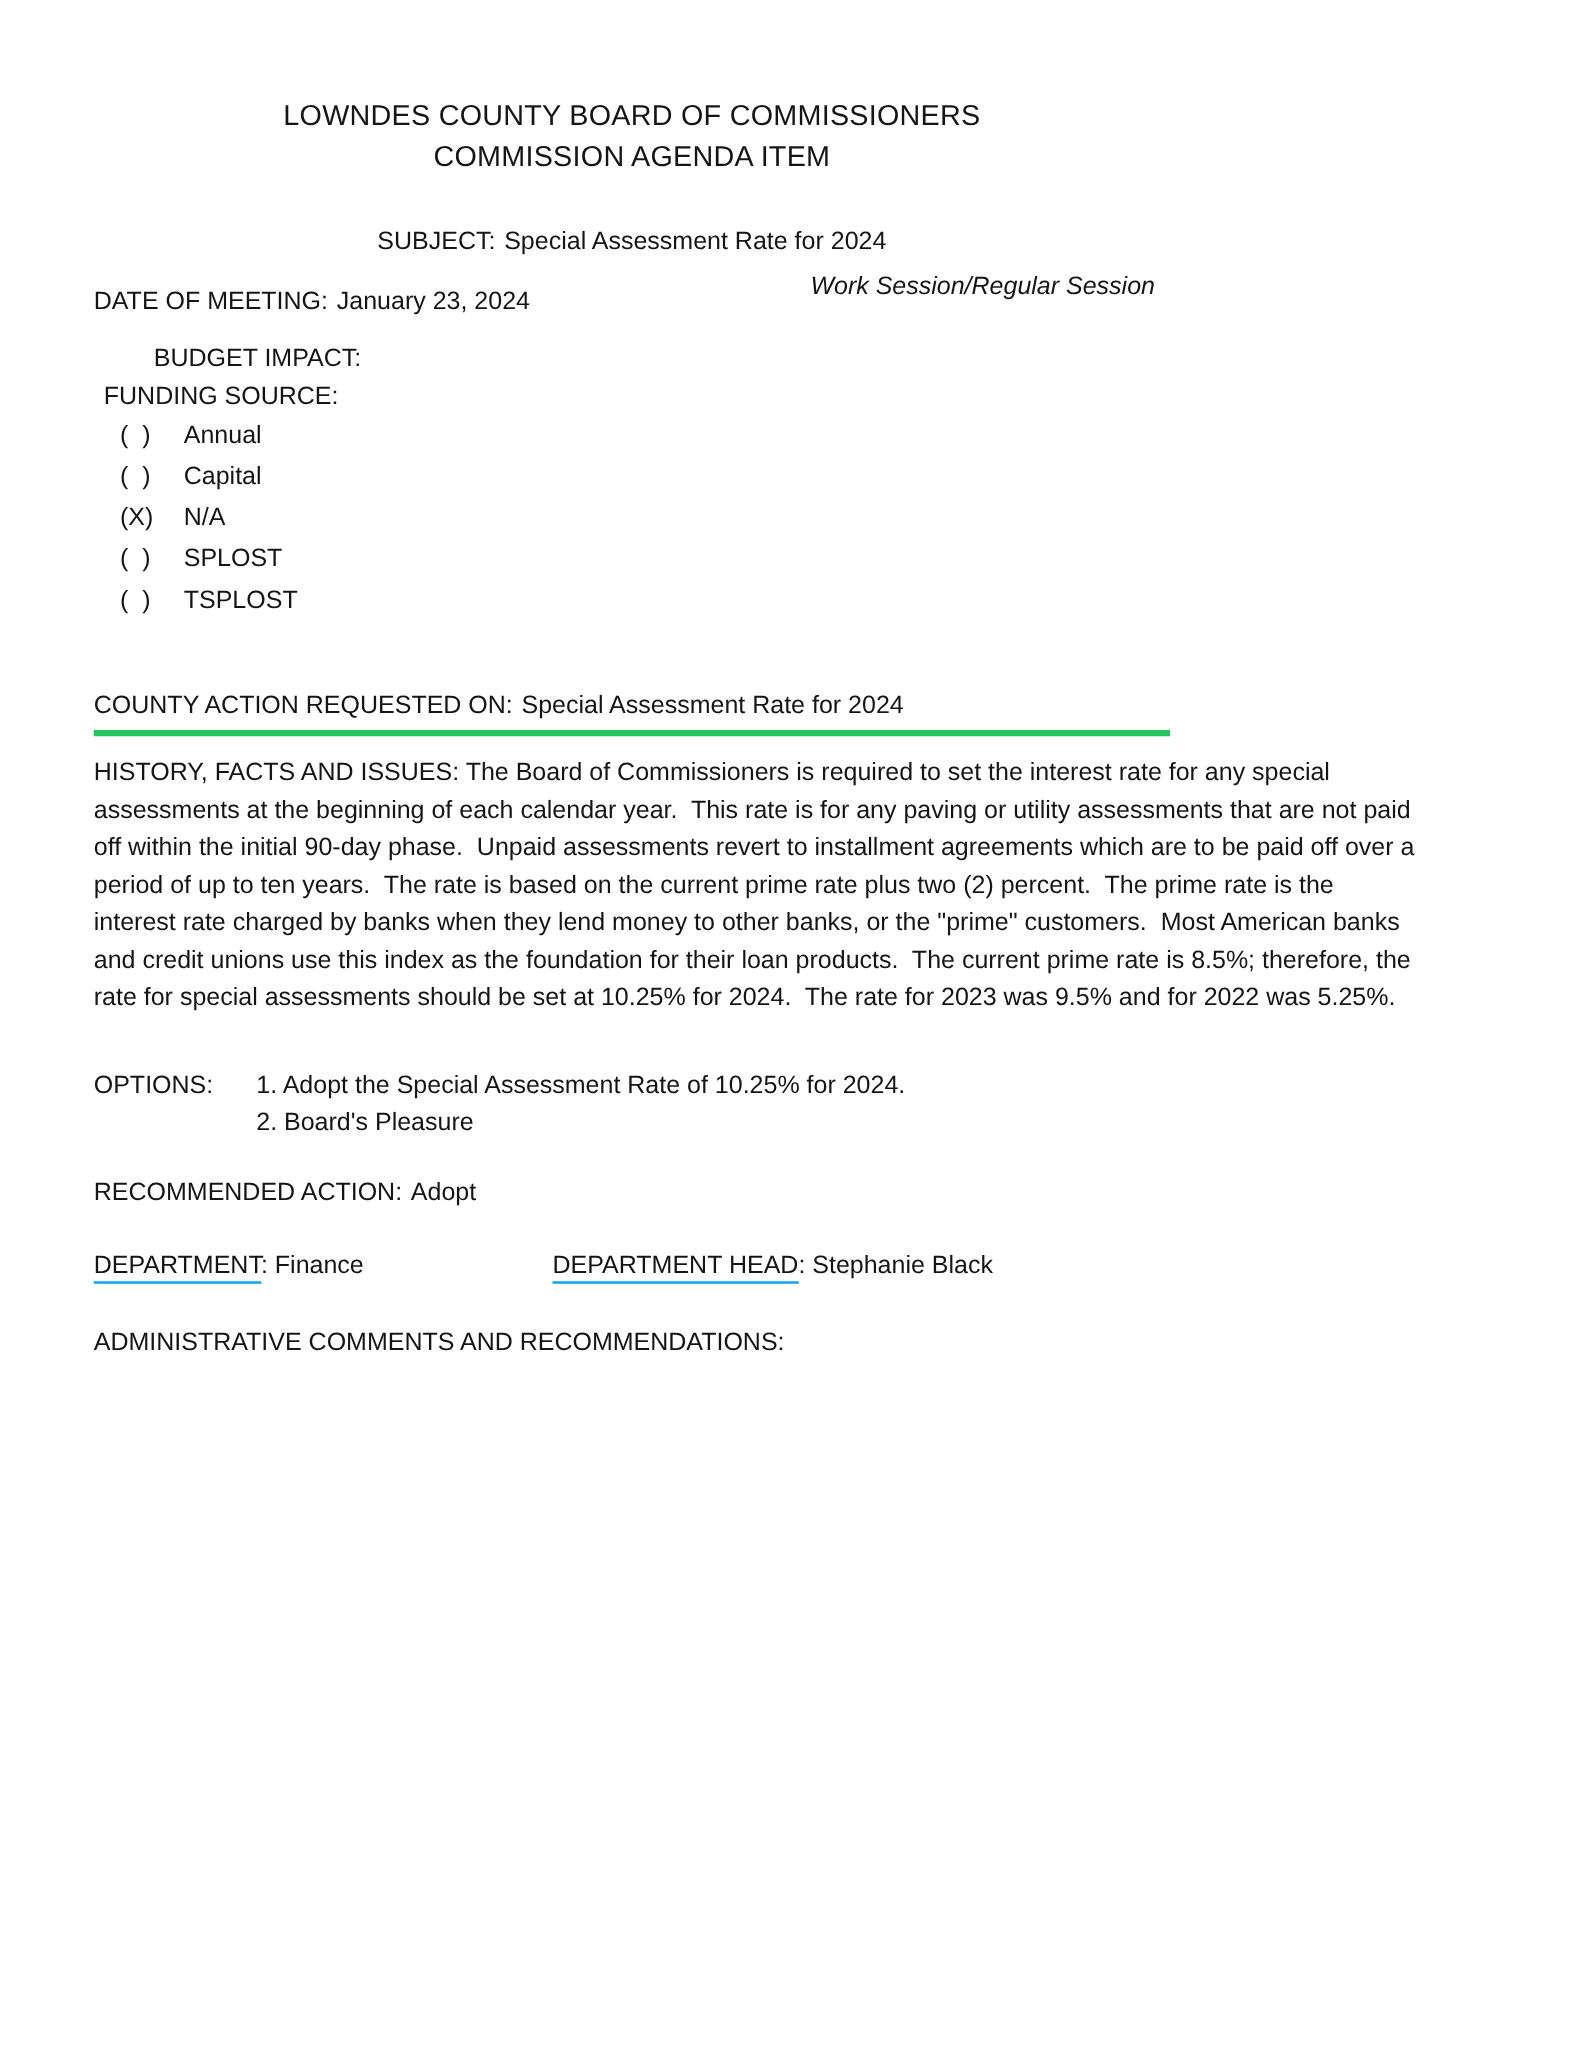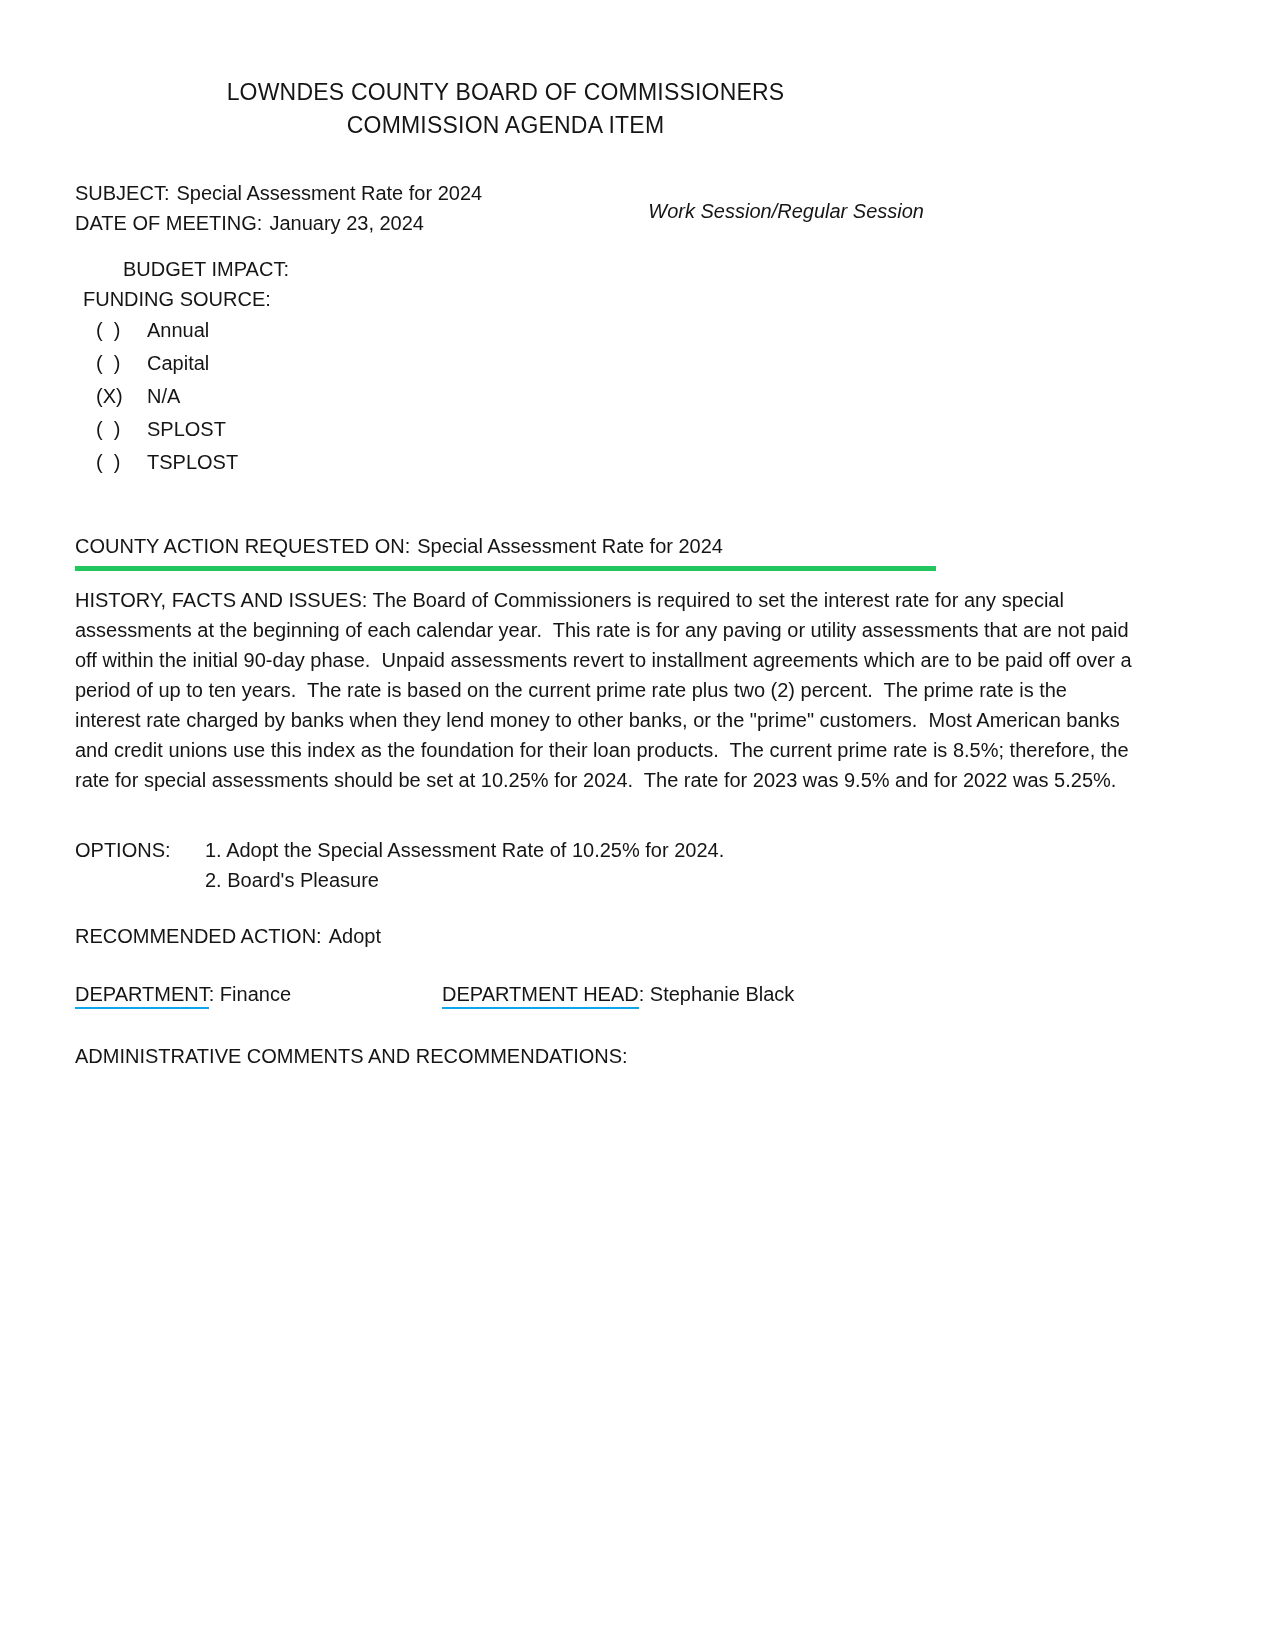--- a/index.html
+++ b/index.html
@@ -21,22 +21,22 @@
     text-align: center;
     font-size: 23px;
     line-height: 33px;
     letter-spacing: 0.2px;
   }
   .line {
     font-size: 20px;
     line-height: 30px;
   }
   .val { margin-left: 7px; }
-  .subject-row { margin-top: 36px; }
-  .date-row { margin-top: 0; position: relative; }
+  .subject-row { margin-top: 36px; text-align: center; }
+  .date-row { margin-top: 18px; position: relative; }
   .session {
     position: absolute;
     right: 12px;
     top: -12px;
     font-size: 20px;
     line-height: 30px;
     white-space: nowrap;
     font-style: italic;
   }
   .budget-row { margin-top: 16px; margin-left: 48px; }

